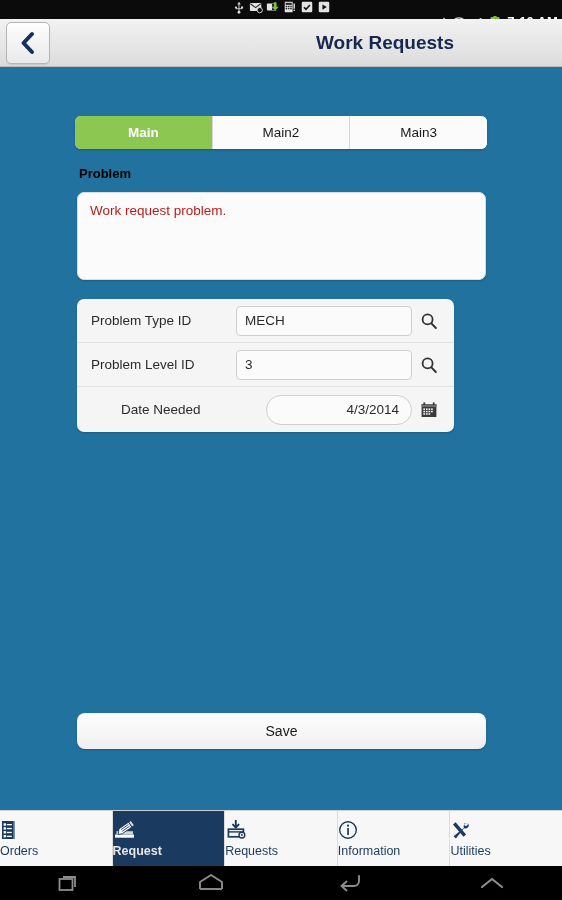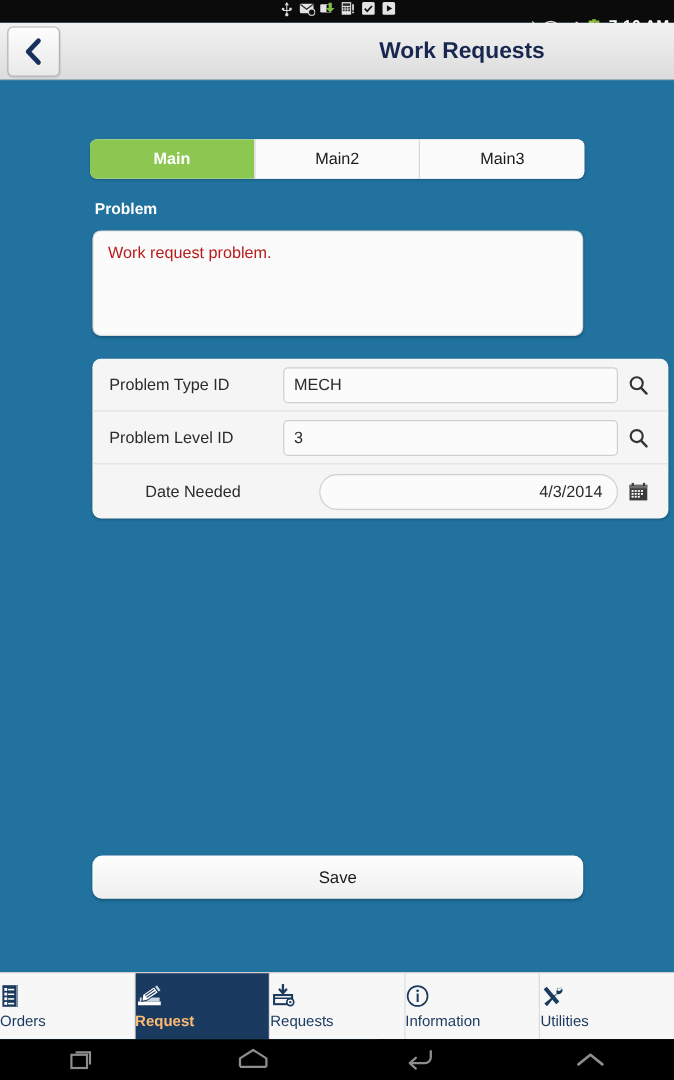--- a/index.html
+++ b/index.html
@@ -57,35 +57,35 @@
   .tab{
     flex:1; display:flex; align-items:center; justify-content:center;
     font-size:13.5px; color:#1a1a1a; background:#fbfbfb;
     border-left:1px solid #d8d8d8;
   }
   .tab:first-child{ border-left:none; }
   .tab.active{ background:#8cc751; color:#ffffff; font-weight:bold; }
 
   .problem-label{
     position:absolute; left:79px; top:99px;
-    font-size:13px; color:#ffffff; font-weight:bold;
+    font-size:13px; color:#000000; font-weight:bold;
   }
 
   
   .textarea-card{
     position:absolute; left:77px; top:125px; width:409px; height:88px;
     background:#fbfbfb; border:1px solid #dcdcdc; border-radius:7px;
     box-shadow:0 1px 2px rgba(0,0,0,.20);
     padding:10px 12px;
     font-size:13.5px; color:#b91c1c;
   }
 
   
   .fields-card{
-    position:absolute; left:77px; top:232px; width:480px; height:133px;
+    position:absolute; left:77px; top:232px; width:377px; height:133px;
     background:#f5f5f5; border-radius:7px;
     box-shadow:0 1px 2px rgba(0,0,0,.20);
     overflow:hidden;
   }
   .field-row{
     height:44px; display:flex; align-items:center;
     border-bottom:1px solid #e2e2e2; padding:0 8px 0 14px;
   }
   .field-row:last-child{ border-bottom:none; height:45px;padding-left:44px; }
   .field-label{
@@ -118,21 +118,21 @@
     background:#f7f7f7; display:flex;
     border-top:1px solid #cfcfcf;
   }
   .navitem{
     flex:1; display:flex; flex-direction:column;
     justify-content:center; gap:4px;
     border-right:1px solid #dcdcdc; color:#1b3a5f;
     font-size:12.5px;
   }
   .navitem:last-child{ border-right:none; }
-  .navitem.active{ background:#1b3a5f; color:#fdba74; font-weight:bold; }
+  .navitem.active{ background:#1b3a5f; color:#e5e5e5; font-weight:bold; }
   .navitem .ico{ height:20px; display:flex; align-items:flex-end; }
 
   
   .sysnav{
     position:absolute; top:866px; left:0; width:562px; height:34px;
     background:#000; display:flex; align-items:center;
   }
   .sysbtn{ flex:1; display:flex; align-items:center; justify-content:center; }
   .sysnav-accent{
     position:absolute; top:866px; left:0; width:562px; height:2px;

